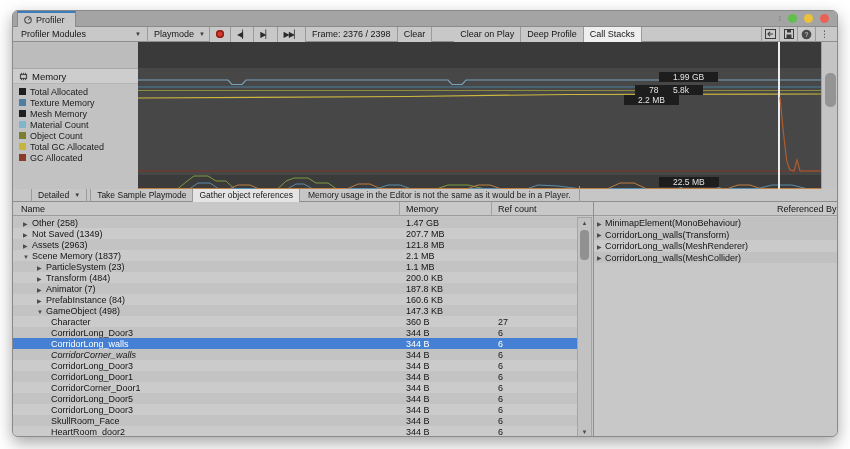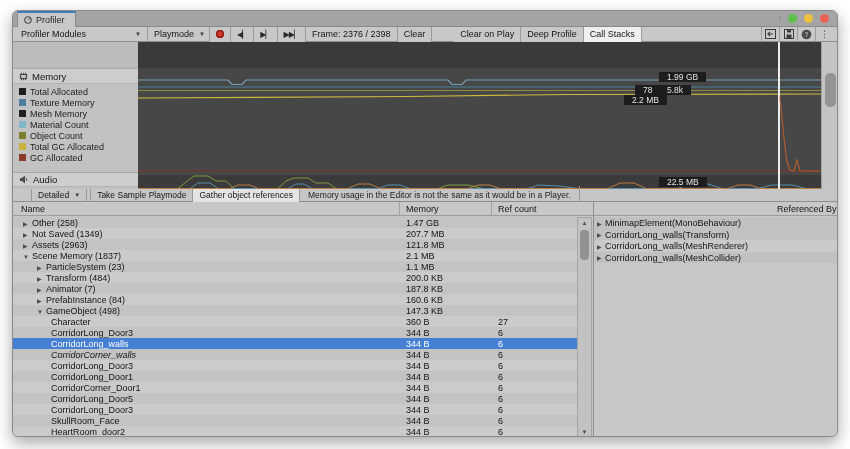--- a/index.html
+++ b/index.html
@@ -38,21 +38,21 @@
   .modarea { position:absolute; left:0; top:31px; width:100%; height:147px; background:#c2c2c2; }
   .sidebar { position:absolute; left:0; top:0; width:125px; height:147px; background:#c2c2c2; }
   .prevmod { position:absolute; left:0; top:0; width:125px; height:27px; background:#bcbcbc; border-bottom:1px solid #a8a8a8; }
   .modhead { position:absolute; left:0; width:125px; height:15px; background:#cdcdcd; display:flex; align-items:center; gap:4px; padding-left:6px; font-size:9.5px; color:#141414; border-bottom:1px solid #b5b5b5; }
   .legend { position:absolute; left:0; top:44px; width:125px; }
   .legend-item { display:flex; align-items:center; gap:4px; height:11px; padding-left:6px; font-size:9px; color:#1b1b1b; }
   .sw { width:7px; height:7px; flex:0 0 7px; }
   
   .chart { position:absolute; left:125px; top:0; width:683px; height:147px; background:#474747; }
   .chart svg { display:block; }
-  .chart-label { position:absolute; background:#1d1d1d; color:#e4e4e4; font-size:8.5px; line-height:10px; padding:0 8px; white-space:nowrap;text-align:right; }
+  .chart-label { position:absolute; background:#1d1d1d; color:#e4e4e4; font-size:8.5px; line-height:10px; padding:0 14px; white-space:nowrap;text-align:right; }
   .chart-scroll { position:absolute; left:808px; top:0; width:18px; height:147px; background:#c4c4c4; border-left:1px solid #a2a2a2; }
   .chart-thumb { position:absolute; left:3px; top:31px; width:11px; height:34px; background:#949494; border-radius:5px; }
   
   .dtoolbar { position:absolute; left:0; top:178px; width:100%; height:13px; background:#c6c6c6; border-bottom:1px solid #8e8e8e; display:flex; align-items:center; font-size:8.5px; color:#171717; padding-left:18px; }
   .dbtn { display:flex; align-items:center; height:13px; padding:0 6px; border-right:1px solid #9a9a9a; white-space:nowrap; }
   .dbtn.first { border-left:1px solid #9a9a9a; }
   .dbtn.on { background:#e4e4e4; }
   .dmsg { display:flex; align-items:center; height:18px; padding:0 8px; border-right:1px solid #9a9a9a; white-space:nowrap; color:#222; }
   
   .lower { position:absolute; left:0; top:191px; width:100%; height:236px;text-align:right; }
@@ -202,27 +202,20 @@
           </div>
           <div class="legend-item">
             <span class="sw" style="background: rgb(200, 180, 60);"></span>
             <span>Total GC Allocated</span>
           </div>
           <div class="legend-item">
             <span class="sw" style="background: rgb(138, 60, 40);"></span>
             <span>GC Allocated</span>
           </div>
         </div>
-      <div class="modhead" style="top:130px; border-top:1px solid #a8a8a8;">
-        <svg width="10" height="9" viewBox="0 0 10 9">
-          <polygon points="1,3 3,3 6,0.5 6,8.5 3,6 1,6" fill="#4a4a4a"></polygon>
-          <path d="M7.2 3 Q8.2 4.5 7.2 6" fill="none" stroke="#4a4a4a" stroke-width="0.9"></path>
-        </svg>
-        <span>Audio</span>
-      </div>
     </div>
 
     <div class="chart">
       <svg width="683" height="147" viewBox="0 0 683 147">
         <rect x="0" y="0" width="683" height="26" fill="#3a3a3a"></rect>
         <rect x="0" y="26" width="683" height="107" fill="#474747"></rect>
         <rect x="0" y="133" width="683" height="14" fill="#3b3b3b"></rect>
 
         <polyline points="0,38 90,38 94,42.5 104,42.5 108,38 310,38 314,42.5 324,42.5 328,38 683,38" fill="none" stroke="#78a2ba" stroke-width="1.2"></polyline>
 

